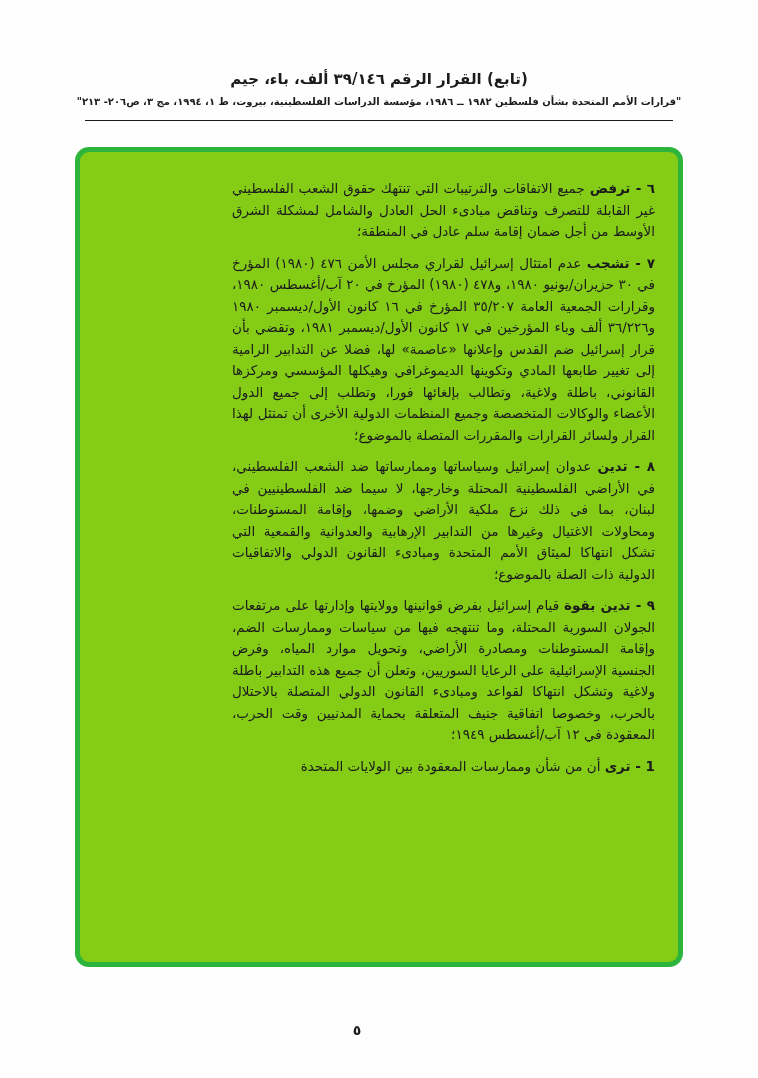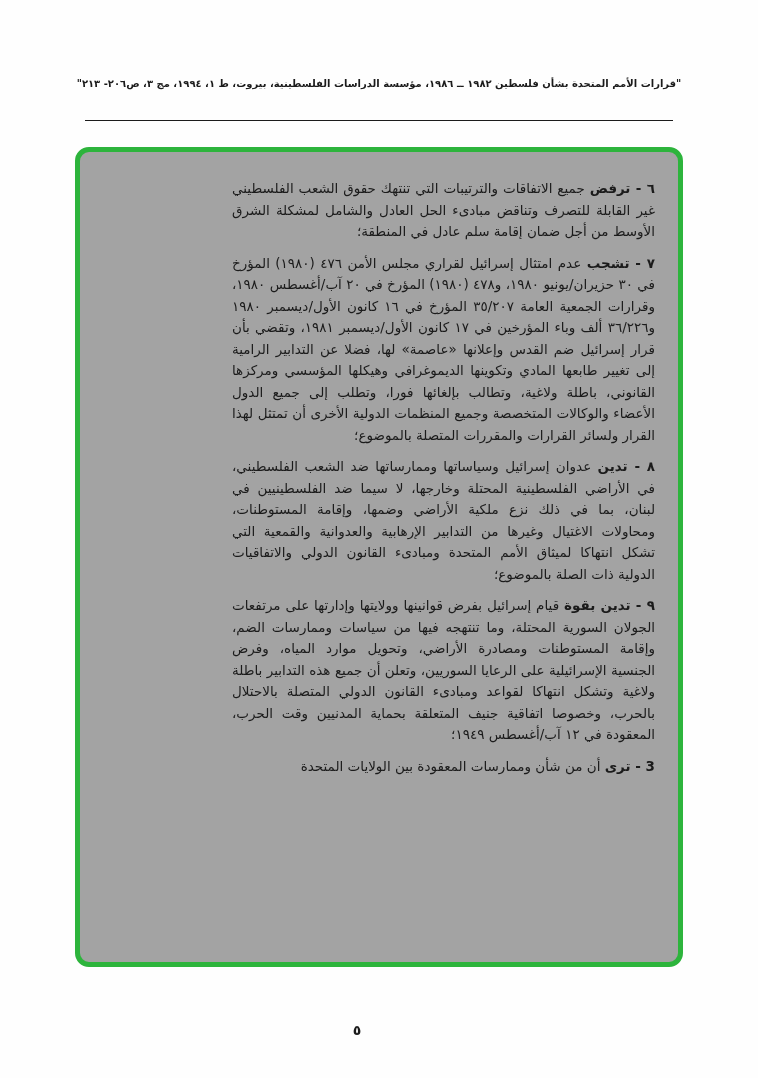--- a/index.html
+++ b/index.html
@@ -29,21 +29,21 @@
   }
   .header-rule{
     position:absolute; top:120px; left:85px; width:588px; height:0;
     border-top:1.5px solid var(--rule-black);
   }
   .frame{
     position:absolute; left:75px; top:147px;
     width:608px; height:820px;
     border:5px solid var(--frame-green);
     border-radius:14px;
-    background:#a3a3a3;
+    background:#84cc16;
     padding-left:32px;
   }
   .text-col{
     position:absolute; top:26px; right:23px; width:423px;
     direction:rtl; text-align:justify;
     font-size:13.5px; line-height:21.5px;
   }
   .text-col p.para{
     margin:0 0 10px 0;
   }
@@ -53,36 +53,37 @@
     text-align:center; font-size:14px; font-weight:bold;
     direction:rtl;
   }
 </style>
 </head>
 <body>
 
 <div class="page">
 
   <div class="doc-header">
+    <div class="doc-title">(تابع) القرار الرقم ٣٩/١٤٦ ألف، باء، جيم</div>
     <div class="doc-source">"قرارات الأمم المتحدة بشأن فلسطين ١٩٨٢ ــ ١٩٨٦، مؤسسة الدراسات الفلسطينية، بيروت، ط ١، ١٩٩٤، مج ٣، ص٢٠٦- ٢١٣"</div>
   </div>
 
   <div class="header-rule"></div>
 
   <div class="frame">
     <div class="text-col">
 
       <p class="para"><strong class="lead">٦ - ترفض</strong> <span>جميع الاتفاقات والترتيبات التي تنتهك حقوق الشعب الفلسطيني غير القابلة للتصرف وتناقض مبادىء الحل العادل والشامل لمشكلة الشرق الأوسط من أجل ضمان إقامة سلم عادل في المنطقة؛</span></p>
 
       <p class="para"><strong class="lead">٧ - تشجب</strong> <span>عدم امتثال إسرائيل لقراري مجلس الأمن ٤٧٦ (١٩٨٠) المؤرخ في ٣٠ حزيران/يونيو ١٩٨٠، و٤٧٨ (١٩٨٠) المؤرخ في ٢٠ آب/أغسطس ١٩٨٠، وقرارات الجمعية العامة ٣٥/٢٠٧ المؤرخ في ١٦ كانون الأول/ديسمبر ١٩٨٠ و٣٦/٢٢٦ ألف وباء المؤرخين في ١٧ كانون الأول/ديسمبر ١٩٨١، وتقضي بأن قرار إسرائيل ضم القدس وإعلانها «عاصمة» لها، فضلا عن التدابير الرامية إلى تغيير طابعها المادي وتكوينها الديموغرافي وهيكلها المؤسسي ومركزها القانوني، باطلة ولاغية، وتطالب بإلغائها فورا، وتطلب إلى جميع الدول الأعضاء والوكالات المتخصصة وجميع المنظمات الدولية الأخرى أن تمتثل لهذا القرار ولسائر القرارات والمقررات المتصلة بالموضوع؛</span></p>
 
       <p class="para"><strong class="lead">٨ - تدين</strong> <span>عدوان إسرائيل وسياساتها وممارساتها ضد الشعب الفلسطيني، في الأراضي الفلسطينية المحتلة وخارجها، لا سيما ضد الفلسطينيين في لبنان، بما في ذلك نزع ملكية الأراضي وضمها، وإقامة المستوطنات، ومحاولات الاغتيال وغيرها من التدابير الإرهابية والعدوانية والقمعية التي تشكل انتهاكا لميثاق الأمم المتحدة ومبادىء القانون الدولي والاتفاقيات الدولية ذات الصلة بالموضوع؛</span></p>
 
       <p class="para"><strong class="lead">٩ - تدين بقوة</strong> <span>قيام إسرائيل بفرض قوانينها وولايتها وإدارتها على مرتفعات الجولان السورية المحتلة، وما تنتهجه فيها من سياسات وممارسات الضم، وإقامة المستوطنات ومصادرة الأراضي، وتحويل موارد المياه، وفرض الجنسية الإسرائيلية على الرعايا السوريين، وتعلن أن جميع هذه التدابير باطلة ولاغية وتشكل انتهاكا لقواعد ومبادىء القانون الدولي المتصلة بالاحتلال بالحرب، وخصوصا اتفاقية جنيف المتعلقة بحماية المدنيين وقت الحرب، المعقودة في ١٢ آب/أغسطس ١٩٤٩؛</span></p>
 
-      <p class="para"><strong class="lead">3 - ترى</strong> <span>أن من شأن وممارسات المعقودة بين الولايات المتحدة</span></p>
+      <p class="para"><strong class="lead">1 - ترى</strong> <span>أن من شأن وممارسات المعقودة بين الولايات المتحدة</span></p>
 
     </div>
   </div>
 
   <div class="page-num">٥</div>
 
 </div>
 
 </body></html>

